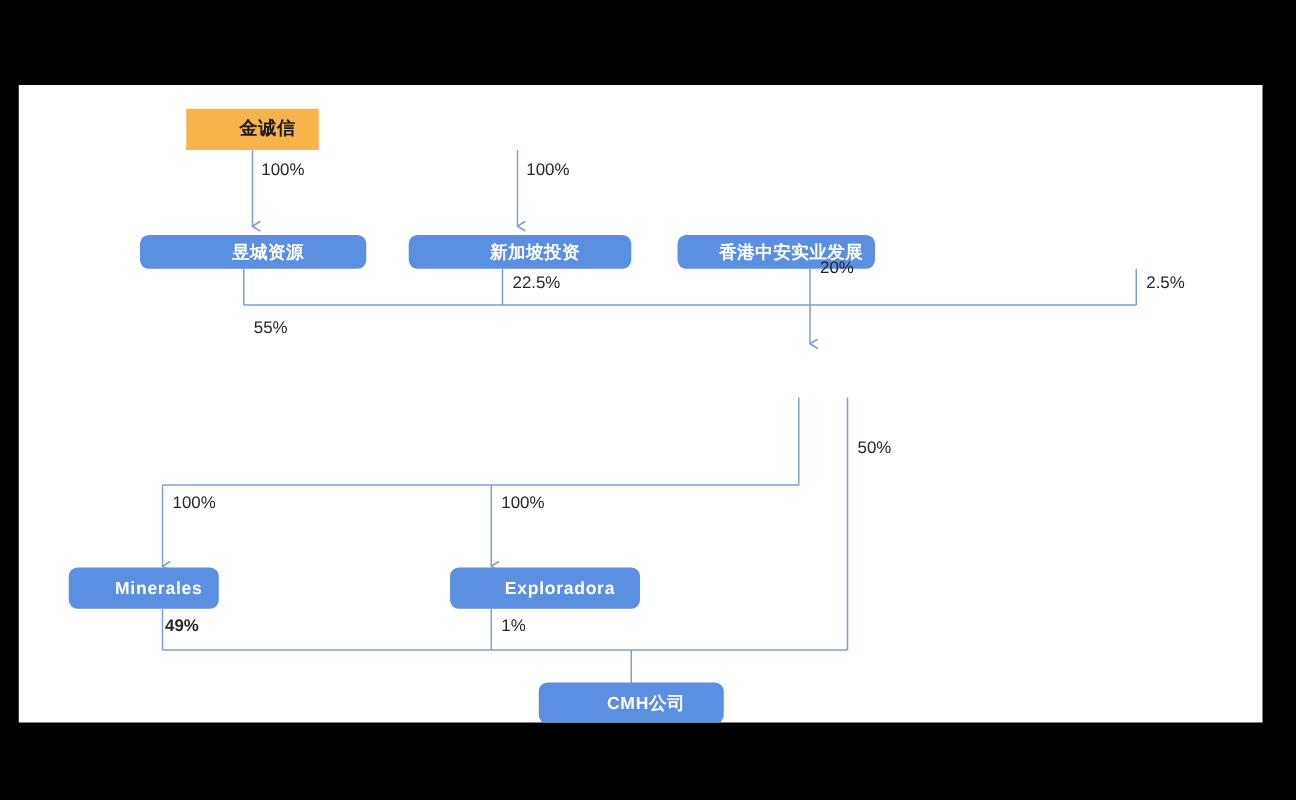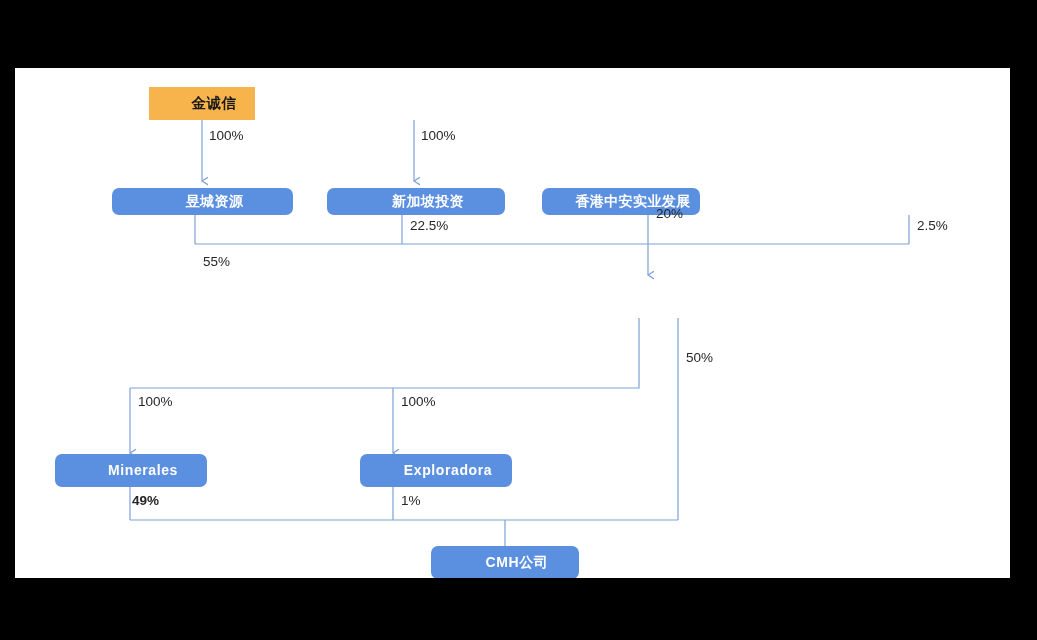--- a/index.html
+++ b/index.html
@@ -163,21 +163,21 @@
     <div class="node blue" style="left:312px; top:120px; width:178px; height:27px;text-align:center;">
       <span class="node-label">新加坡投资</span>
     </div>
 
     <div class="node blue" style="left:527px; top:120px; width:158px; height:27px;">
       <span class="node-label">香港中安实业发展</span>
     </div>
 
 
 
-    <div class="node blue latin" style="left:40px; top:386px; width:152px; height:33px;">
+    <div class="node blue latin" style="left:40px; top:386px; width:120px; height:33px;">
       <span class="node-label">Minerales</span>
     </div>
 
     <div class="node blue latin" style="left:305px; top:386px; width:152px; height:33px;margin-left:40px;">
       <span class="node-label">Exploradora</span>
     </div>
 
     <div class="node blue latin" style="left:416px; top:478px; width:148px; height:33px;">
       <span class="node-label">CMH公司</span>
     </div>

